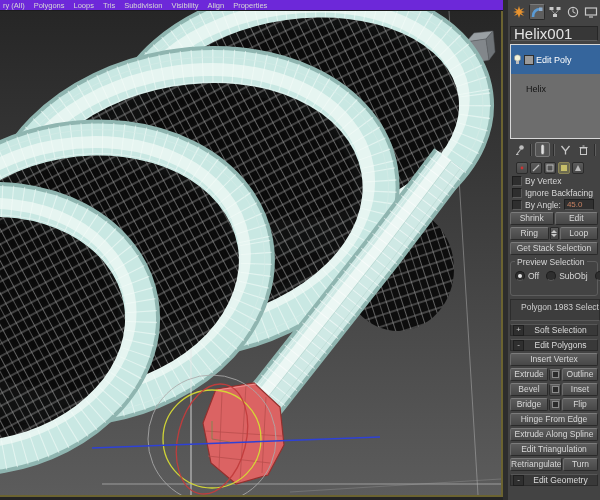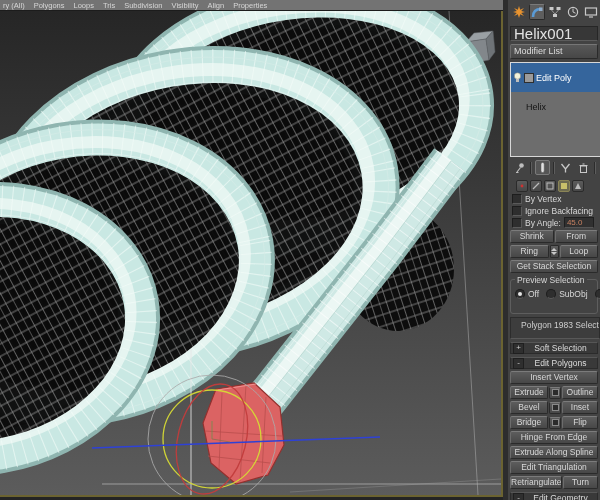--- a/index.html
+++ b/index.html
@@ -4,21 +4,21 @@
 <style>
   html,body{margin:0;padding:0;}
   body{
     position:relative;width:600px;height:500px;overflow:hidden;
     background:#2b2b2b;font-family:"Liberation Sans",sans-serif;
     -webkit-font-smoothing:none;
   }
   
   .menubar{
     position:absolute;left:0;top:0;width:503px;height:10px;
-    background:#737373;border-bottom:1px solid #1c1c1c;
+    background:#6d28d9;border-bottom:1px solid #1c1c1c;
     display:flex;align-items:center;gap:9px;padding-left:3px;
     font-size:7.5px;color:#d6d6d6;white-space:nowrap;
   }
   .menubar span{cursor:default;}
   
   .viewport{
     position:absolute;left:0;top:11px;width:501px;height:484px;
     border-right:2px solid #6b6331;border-bottom:2px solid #6b6331;
     background:#333;
   }
@@ -260,21 +260,20 @@
     <div class="tab">
       <svg width="14" height="14">
           <rect x="1.5" y="3" width="11" height="7" stroke="#c9c9c9" stroke-width="1.2" fill="none"></rect>
           <path d="M5,12 H9" stroke="#c9c9c9" stroke-width="1.2"></path>
         </svg>
     </div>
   </div>
 
   <div class="namefield">Helix001</div>
 
-  <div class="modlist">Modifier List</div>
 
   <div class="stack">
     <div class="stackrow active">
       <svg class="bulb" width="9" height="11">
           <circle cx="4.5" cy="4" r="3.2" fill="#f2f2da" stroke="#777" stroke-width="0.5"></circle>
           <rect x="3" y="7" width="3" height="3" fill="#bdbdbd"></rect>
         </svg>
       <span class="modicon"></span>
       <span>Edit Poly</span>
     </div>
@@ -348,21 +347,21 @@
     <span class="cklabel">Ignore Backfacing</span>
   </div>
   <div class="checkrow">
     <span class="cbx"></span>
     <span class="cklabel">By Angle:</span>
     <span class="valbox">45.0</span>
   </div>
 
   <div class="btnrow">
     <div class="btn half">Shrink</div>
-    <div class="btn half">From</div>
+    <div class="btn half">Edit</div>
   </div>
   <div class="btnrow">
     <div class="btn half">Ring</div>
     <div class="spinner">
         <span class="tri-up"></span>
         <span class="tri-dn"></span>
       </div>
     <div class="btn half">Loop</div>
   </div>
   <div class="btn wide">Get Stack Selection</div>

